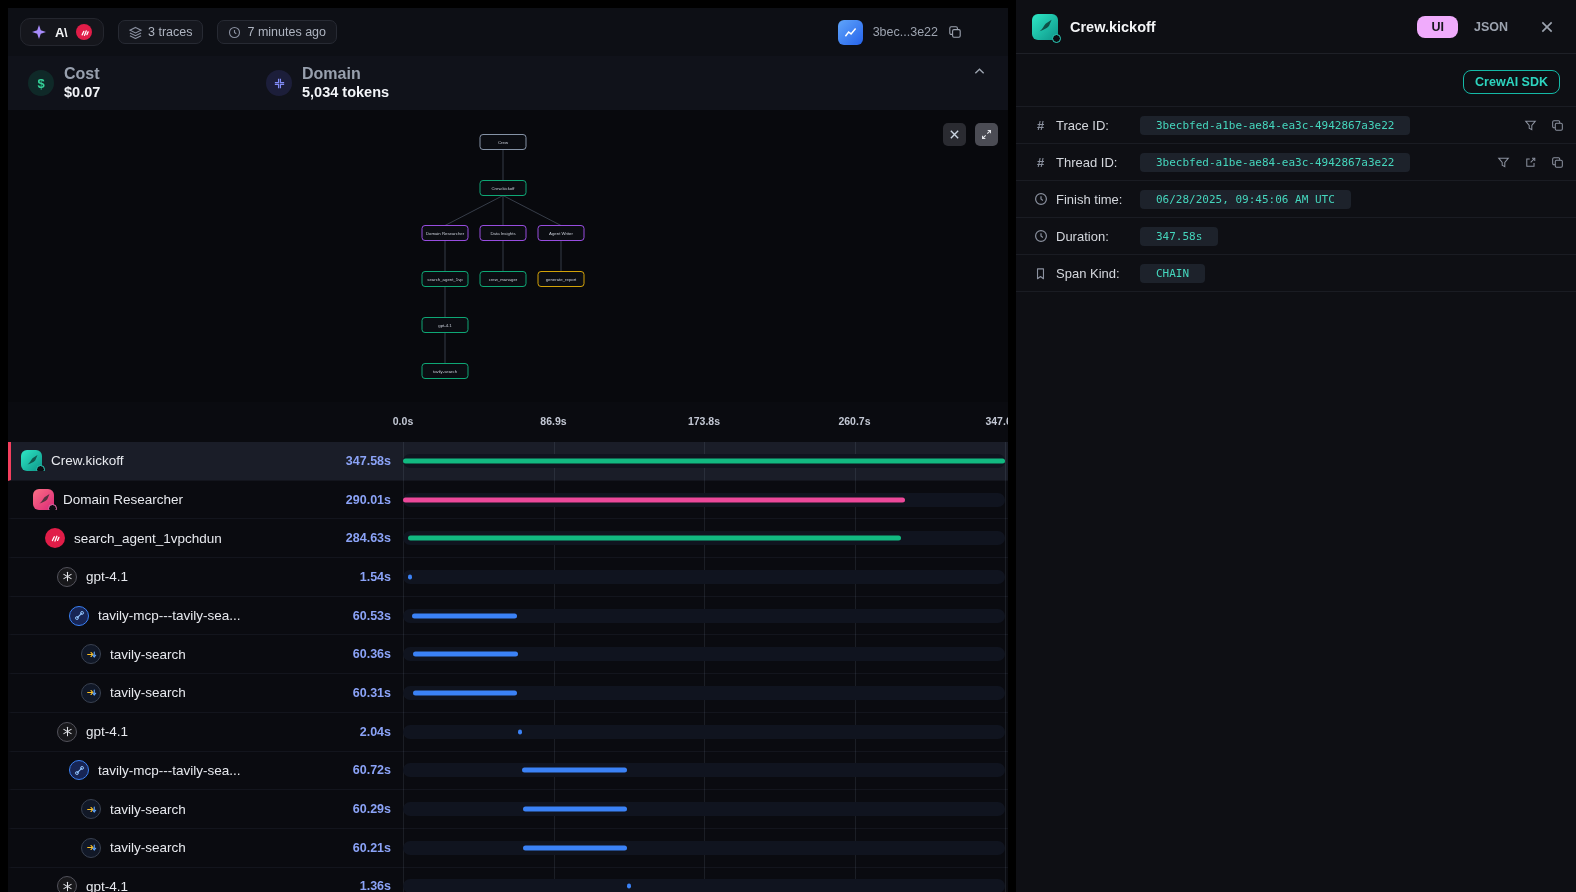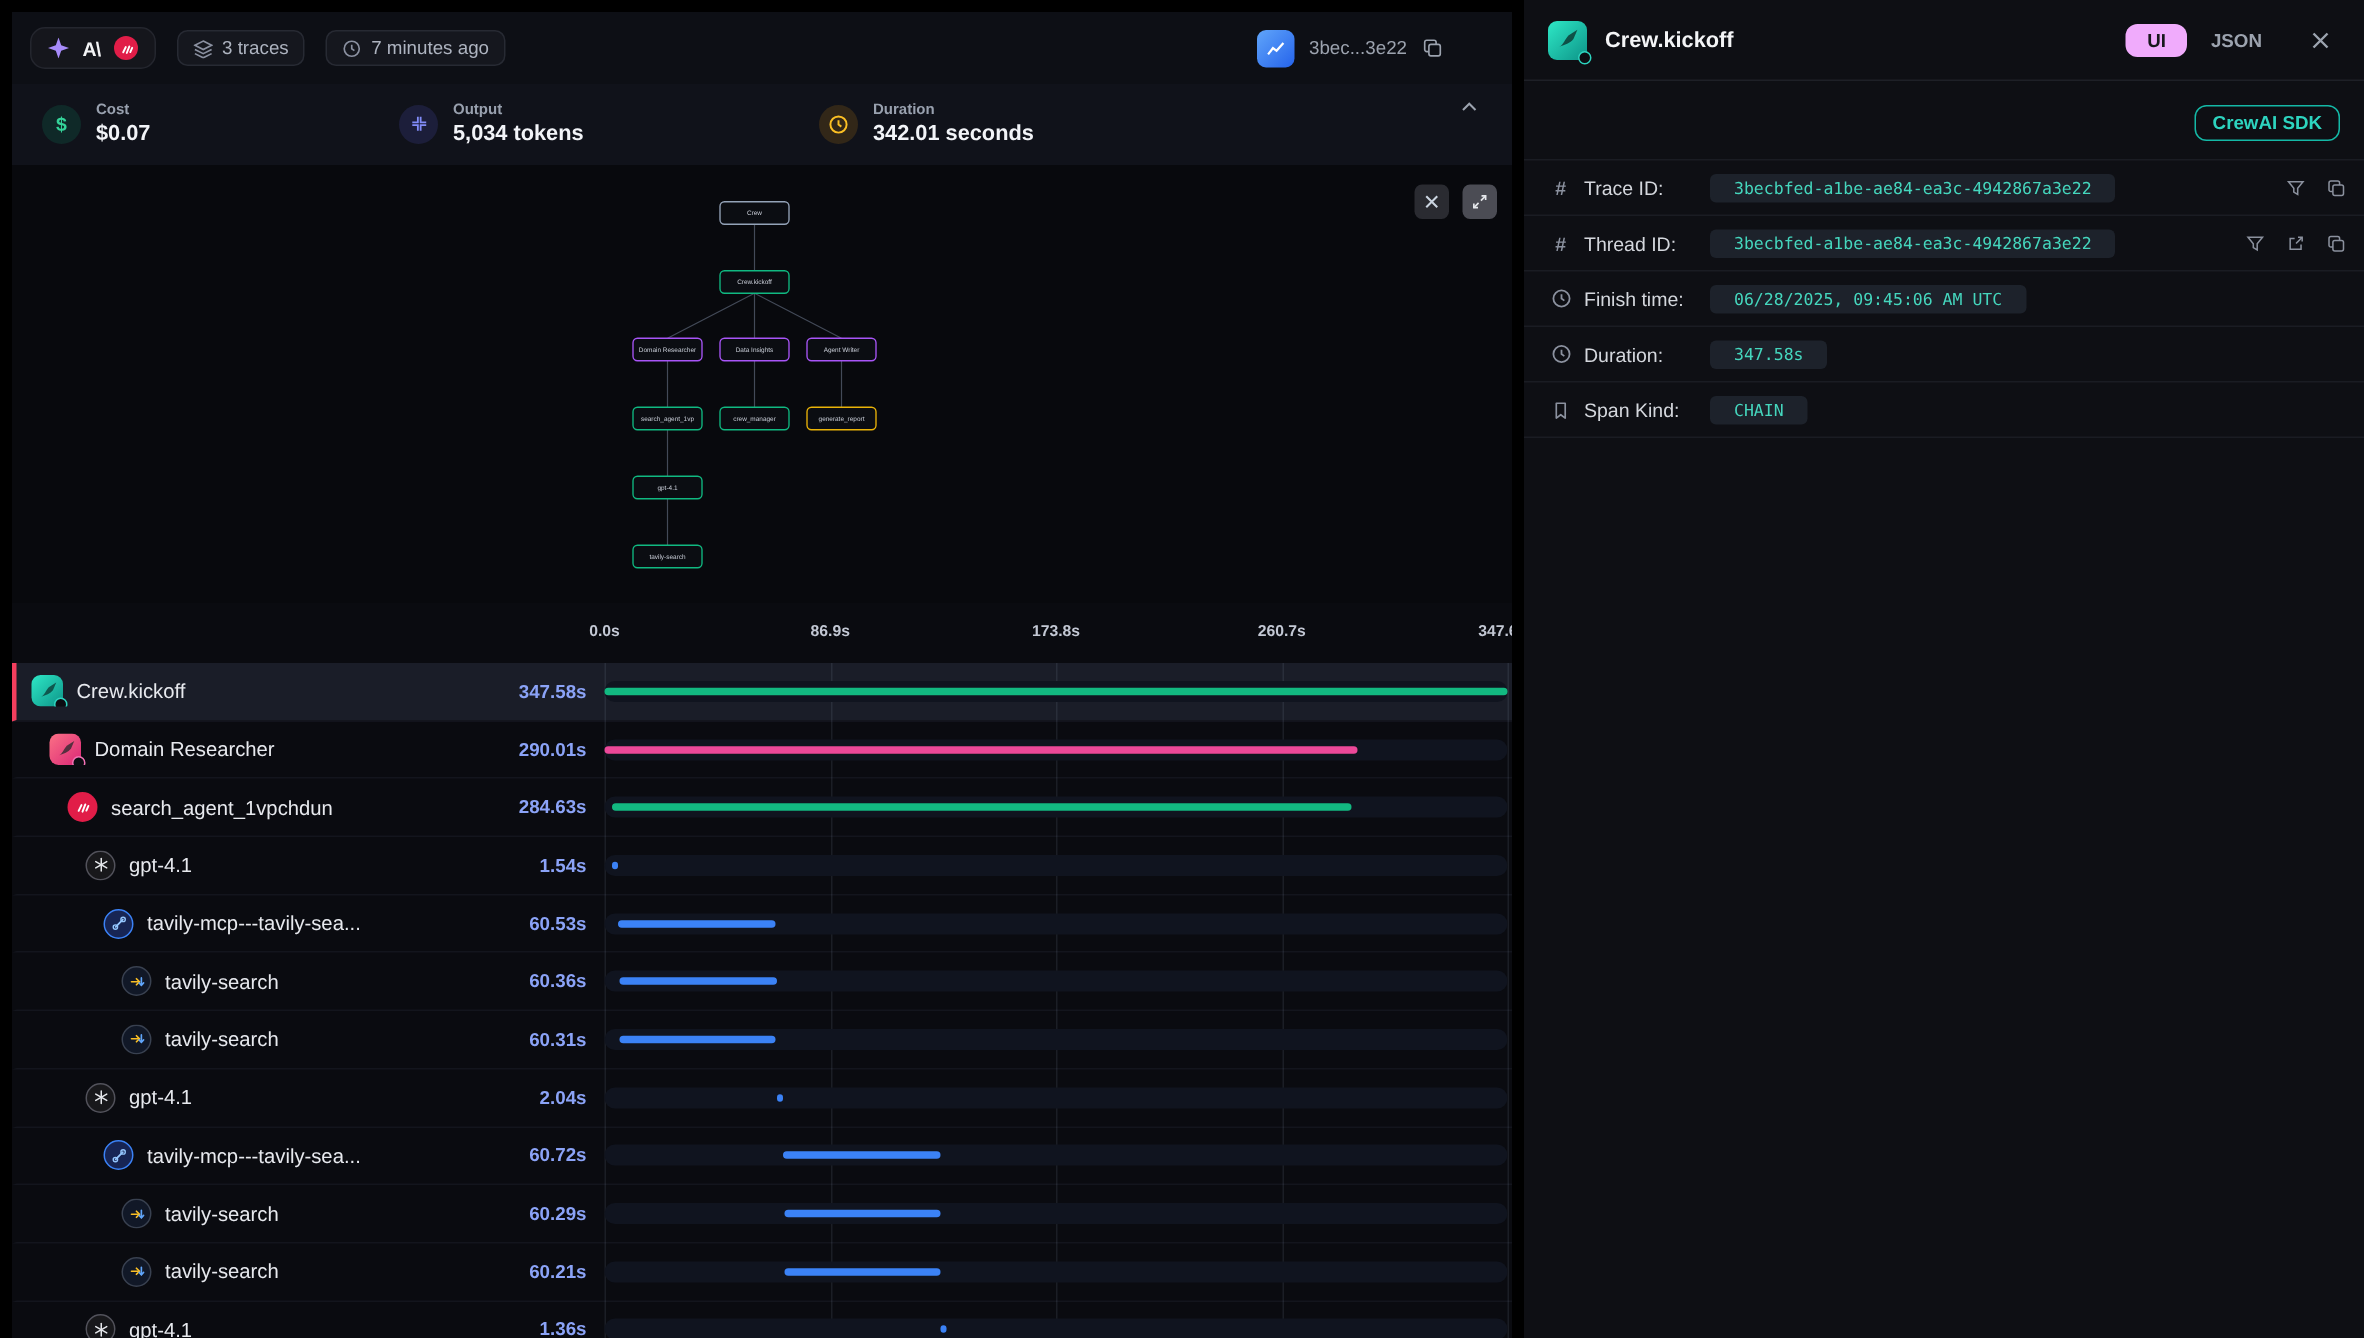--- a/index.html
+++ b/index.html
@@ -20,21 +20,21 @@
   .badge svg { color:#8a90a0; }
   .top-right { margin-left:auto; display:flex; align-items:center; gap:10px; }
   .chart-btn { width:25px; height:25px; border:none; border-radius:6px; background:linear-gradient(135deg,#60a5fa,#2563eb); display:flex; align-items:center; justify-content:center; cursor:pointer; }
   .trace-short { color:#9ca3af; font-size:12.5px; }
   .icon-btn { background:none; border:none; color:#9ca3af; padding:0; display:flex; cursor:pointer; }
 
   
   .metrics { height:54px; background:#10121a; display:grid; grid-template-columns:238px 280px 288px auto; align-items:center; position:relative; flex:0 0 auto; }
   .metric { display:flex; align-items:center; gap:10px; padding-left:20px; }
   .m-ic { width:26px; height:26px; border-radius:50%; display:flex; align-items:center; justify-content:center; flex:0 0 auto; font-weight:700; font-size:13px; }
-  .m-label { font-size:10px; font-weight:700; color:#98a0ae; line-height:1.15; }
+  .m-label { font-size:16px; font-weight:700; color:#98a0ae; line-height:1.15; }
   .m-value { font-size:14.5px; font-weight:700; color:#f2f4f8; line-height:1.2; margin-top:1px; }
   .collapse-btn { position:absolute; top:8px; right:16px; background:none; border:none; color:#9ca3af; cursor:pointer; }
 
   
   .graph { height:292px; background:#08090d; position:relative; flex:0 0 auto; }
   .g-btn { position:absolute; top:13px; width:23px; height:23px; border:none; border-radius:5px; display:flex; align-items:center; justify-content:center; cursor:pointer; }
   .g-close { right:42px; background:#2a2b31; color:#cbd5e1; }
   .g-expand { right:10px; background:#4b4c54; color:#e5e7eb; }
 
   
@@ -148,34 +148,22 @@
         <div class="metric">
           <span class="m-ic" style="background:rgba(99,102,241,.15);">
             <svg width="13" height="13" viewBox="0 0 14 14" fill="none" stroke="#818cf8" stroke-width="1.3">
                 <path d="M6 2v4H2"></path>
                 <path d="M8 12V8h4"></path>
                 <path d="M2 8h4v4"></path>
                 <path d="M12 6H8V2"></path>
               </svg>
           </span>
           <span>
-              <div class="m-label">Output</div>
+              <div class="m-label">Domain</div>
           <div class="m-value">5,034 tokens</div>
-            </span>
-        </div>
-        <div class="metric">
-          <span class="m-ic" style="background:rgba(245,158,11,.15);">
-            <svg width="14" height="14" viewBox="0 0 14 14" fill="none" stroke="#fbbf24" stroke-width="1.3">
-                <circle cx="7" cy="7" r="5.4"></circle>
-                <path d="M7 4.2V7l1.9 1.4"></path>
-              </svg>
-          </span>
-          <span>
-              <div class="m-label">Duration</div>
-          <div class="m-value">342.01 seconds</div>
             </span>
         </div>
         <button class="collapse-btn">
           <svg width="13" height="13" viewBox="0 0 14 14" fill="none" stroke="currentColor" stroke-width="1.5">
               <path d="M2.5 9 7 4.5 11.5 9"></path>
             </svg>
         </button>
       </div>
 
       <div class="graph">

